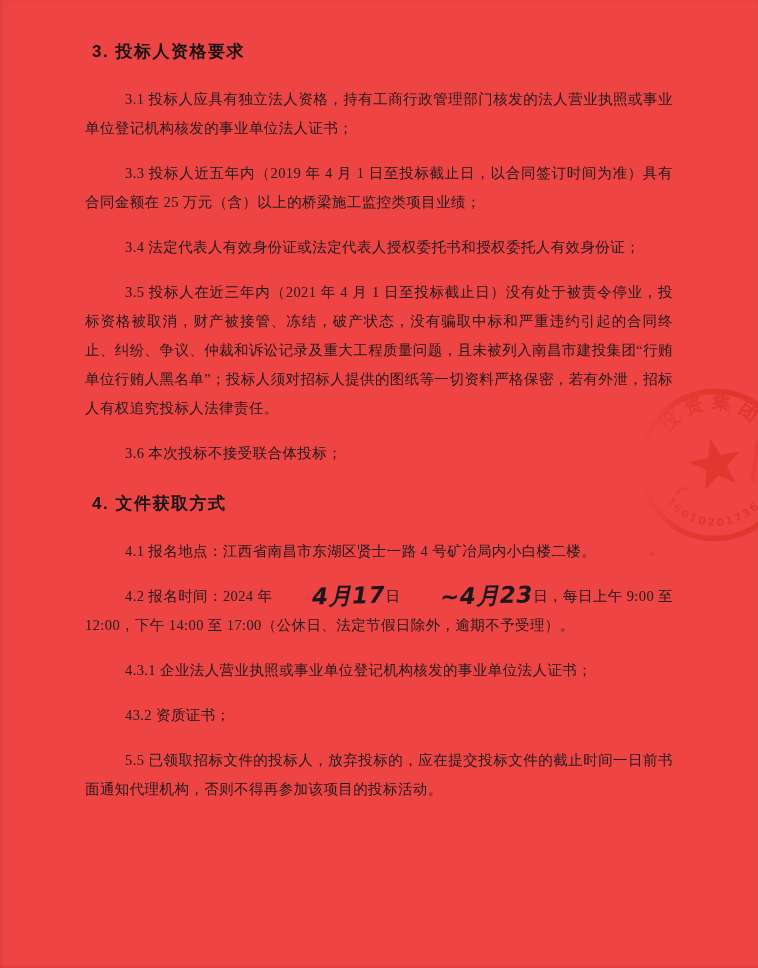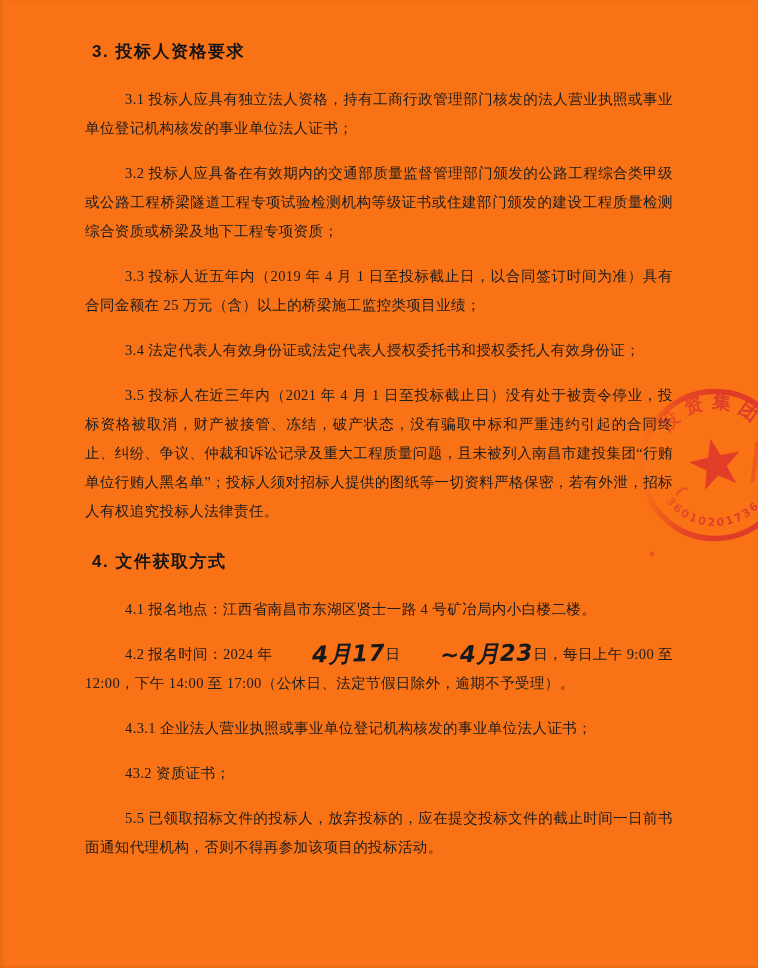--- a/index.html
+++ b/index.html
@@ -1,19 +1,19 @@
 <!DOCTYPE html>
 <html><head>
 <meta charset="utf-8">
 <style>
   html,body { margin:0; padding:0; background:#ffffff; }
   .page {
     position:relative;
     width:758px; height:968px;
-    background:#f97316;
+    background:#ef4444;
     overflow:hidden;
     font-family:"Liberation Serif","DejaVu Serif",serif;
     color:#1c1c1e;
     box-shadow: inset 3px 0 4px rgba(0,0,0,0.06), inset 0 -2px 3px rgba(0,0,0,0.04);
   }
   .content {
     position:absolute; left:85px; top:40px; width:588px;
   }
   h2.sec {
     font-family:"Liberation Sans","DejaVu Sans",sans-serif;
@@ -58,24 +58,24 @@
 </head>
 <body>
 
 <div class="page">
 
   <div class="content">
 
     <section>
       <h2 class="sec">3. 投标人资格要求</h2>
       <p class="body">3.1 投标人应具有独立法人资格，持有工商行政管理部门核发的法人营业执照或事业单位登记机构核发的事业单位法人证书；</p>
-      <p class="body">3.2 投标人应具备在有效期内的交通部质量监督管理部门颁发的公路工程综合类甲级或公路工程桥梁隧道工程专项试验检测机构等级证书或住建部门颁发的建设工程质量检测综合资质或桥梁及地下工程专项资质；</p>
       <p class="body">3.3 投标人近五年内（2019 年 4 月 1 日至投标截止日，以合同签订时间为准）具有合同金额在 25 万元（含）以上的桥梁施工监控类项目业绩；</p>
       <p class="body">3.4 法定代表人有效身份证或法定代表人授权委托书和授权委托人有效身份证；</p>
       <p class="body">3.5 投标人在近三年内（2021 年 4 月 1 日至投标截止日）没有处于被责令停业，投标资格被取消，财产被接管、冻结，破产状态，没有骗取中标和严重违约引起的合同终止、纠纷、争议、仲裁和诉讼记录及重大工程质量问题，且未被列入南昌市建投集团“行贿单位行贿人黑名单”；投标人须对招标人提供的图纸等一切资料严格保密，若有外泄，招标人有权追究投标人法律责任。</p>
+      <p class="body">3.6 本次投标不接受联合体投标；</p>
     </section>
 
     <section>
       <h2 class="sec sec-later">4. 文件获取方式</h2>
       <p class="body">4.1 报名地点：江西省南昌市东湖区贤士一路 4 号矿冶局内小白楼二楼。</p>
       <p class="body"><span>4.2 报名时间：2024 年</span><span class="hand">4月17</span><span>日</span><span class="hand">~4月23</span><span>日，每日上午 9:00 至 12:00，下午 14:00 至 17:00（公休日、法定节假日除外，逾期不予受理）。</span></p>
       <p class="body">4.3.1 企业法人营业执照或事业单位登记机构核发的事业单位法人证书；</p>
       <p class="body">43.2 资质证书；</p>
       <p class="body">5.5 已领取招标文件的投标人，放弃投标的，应在提交投标文件的截止时间一日前书面通知代理机构，否则不得再参加该项目的投标活动。</p>
     </section>

